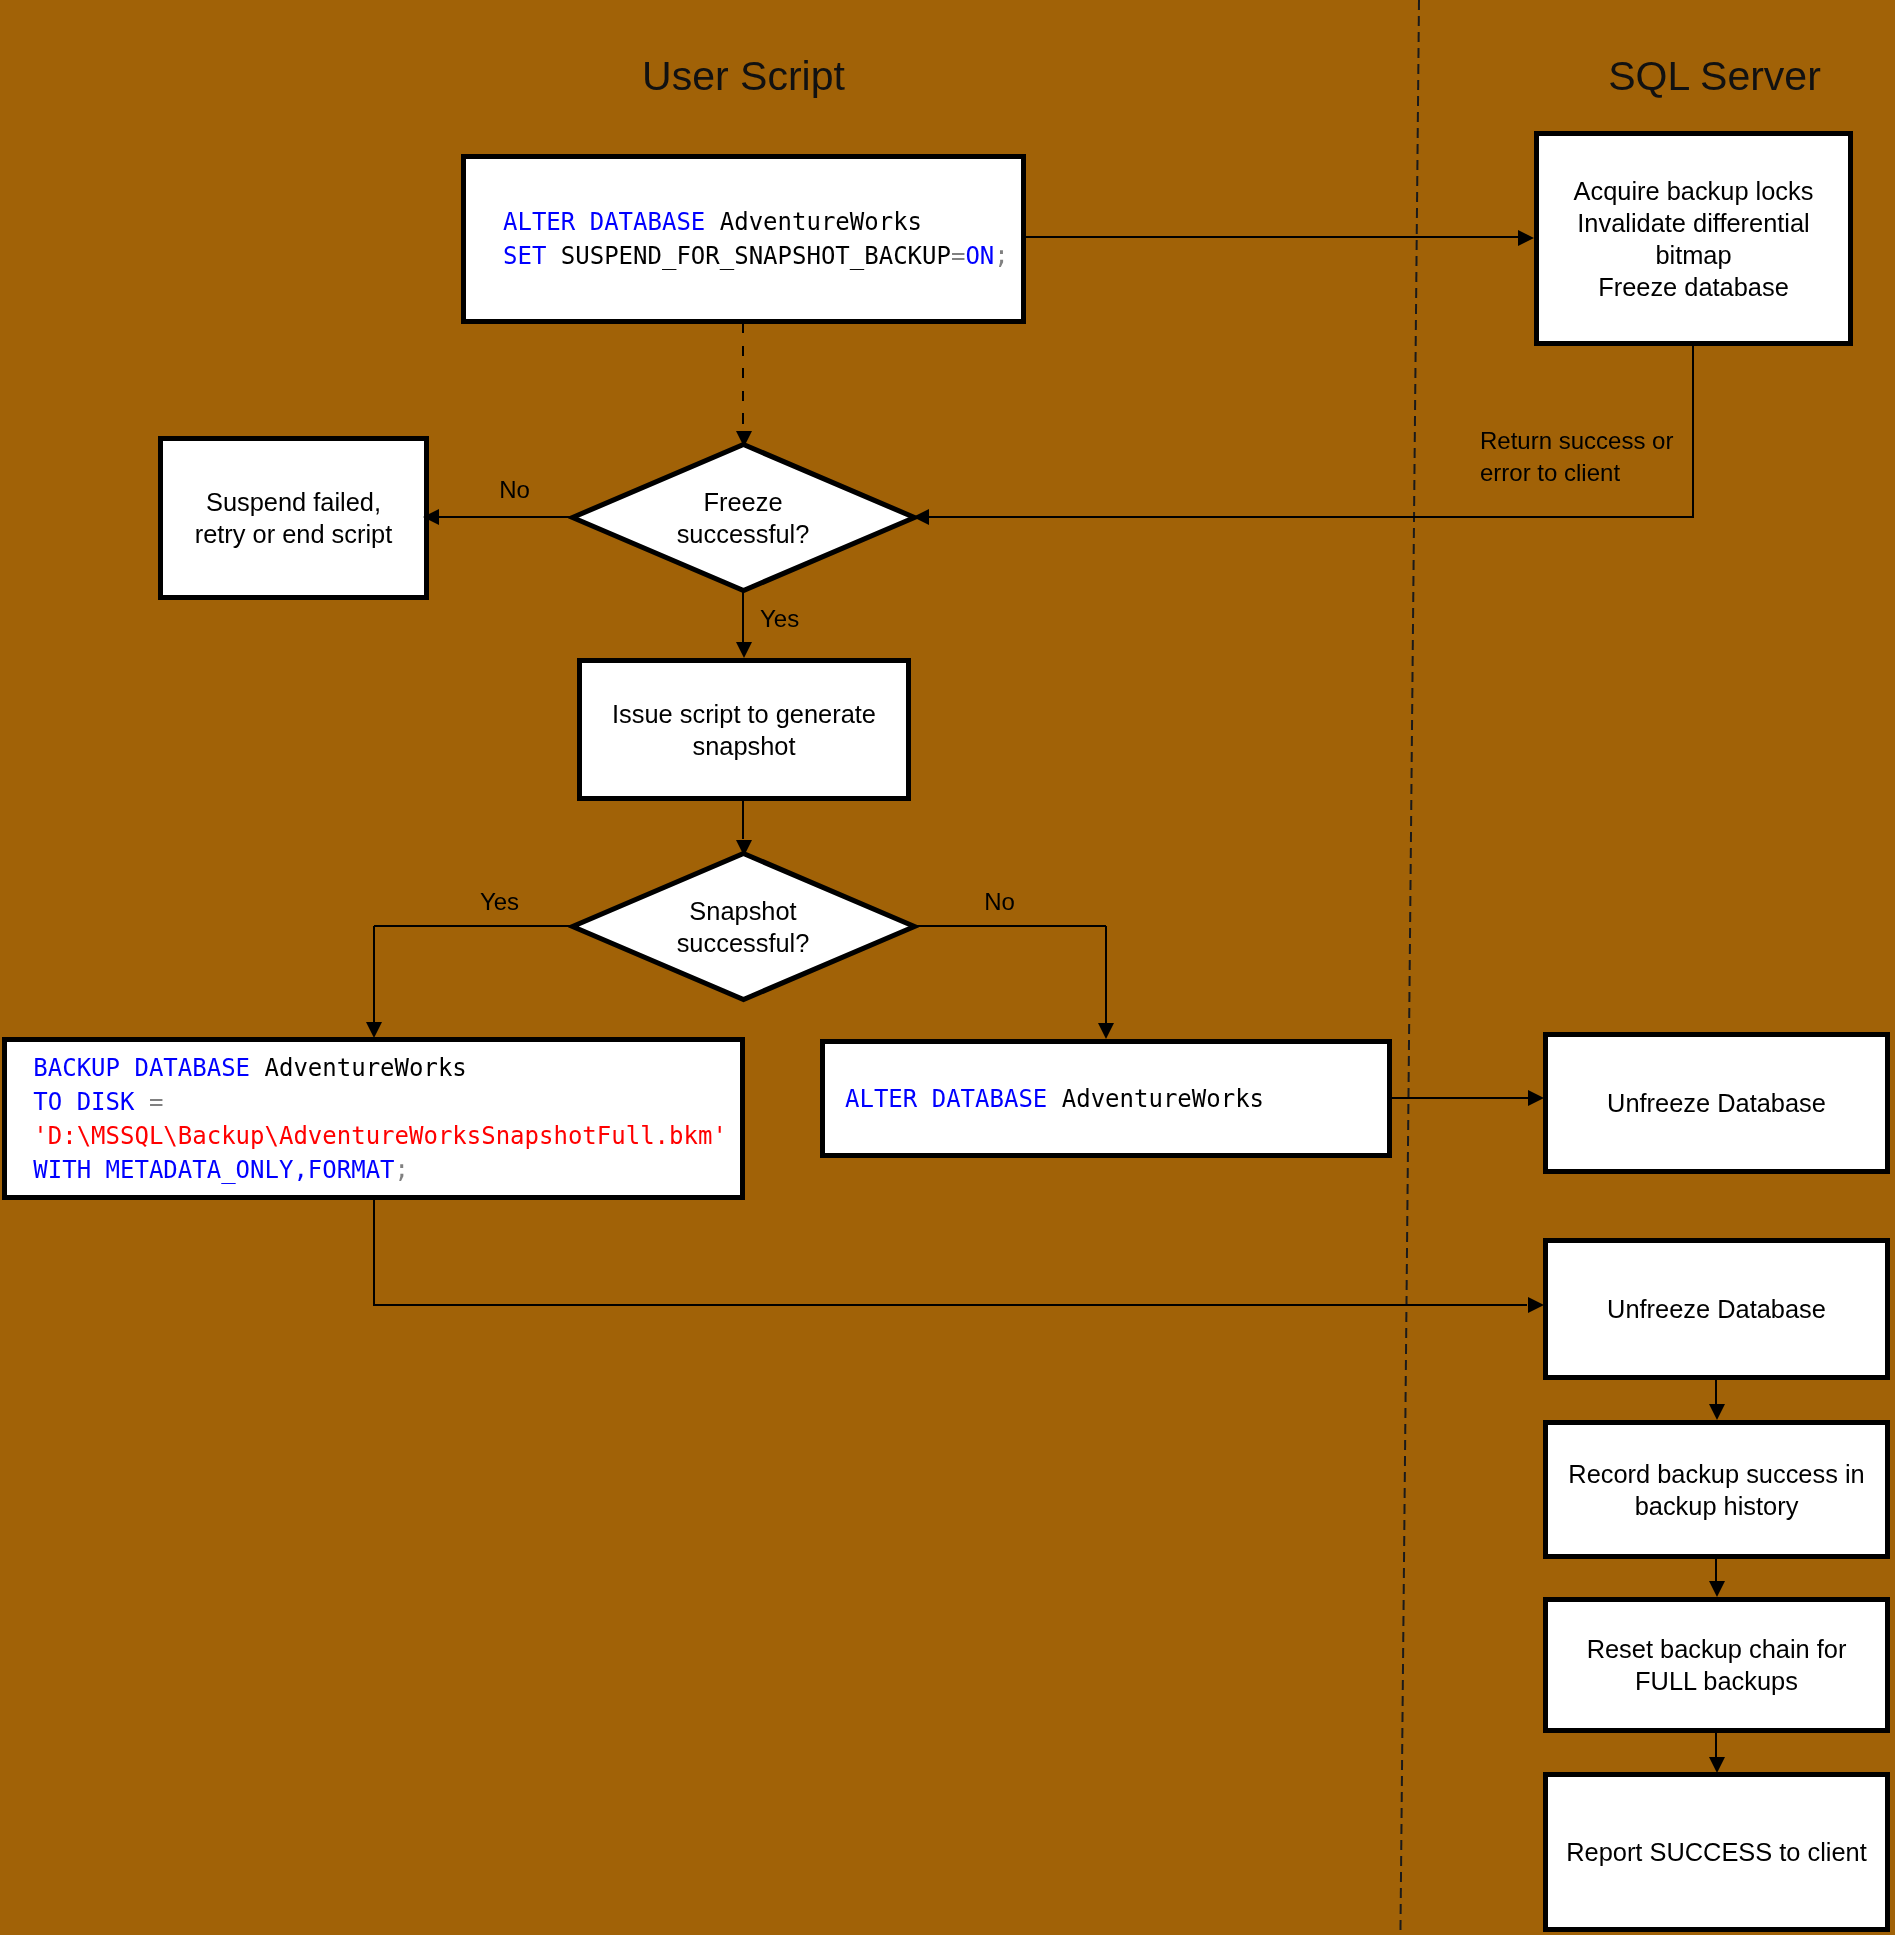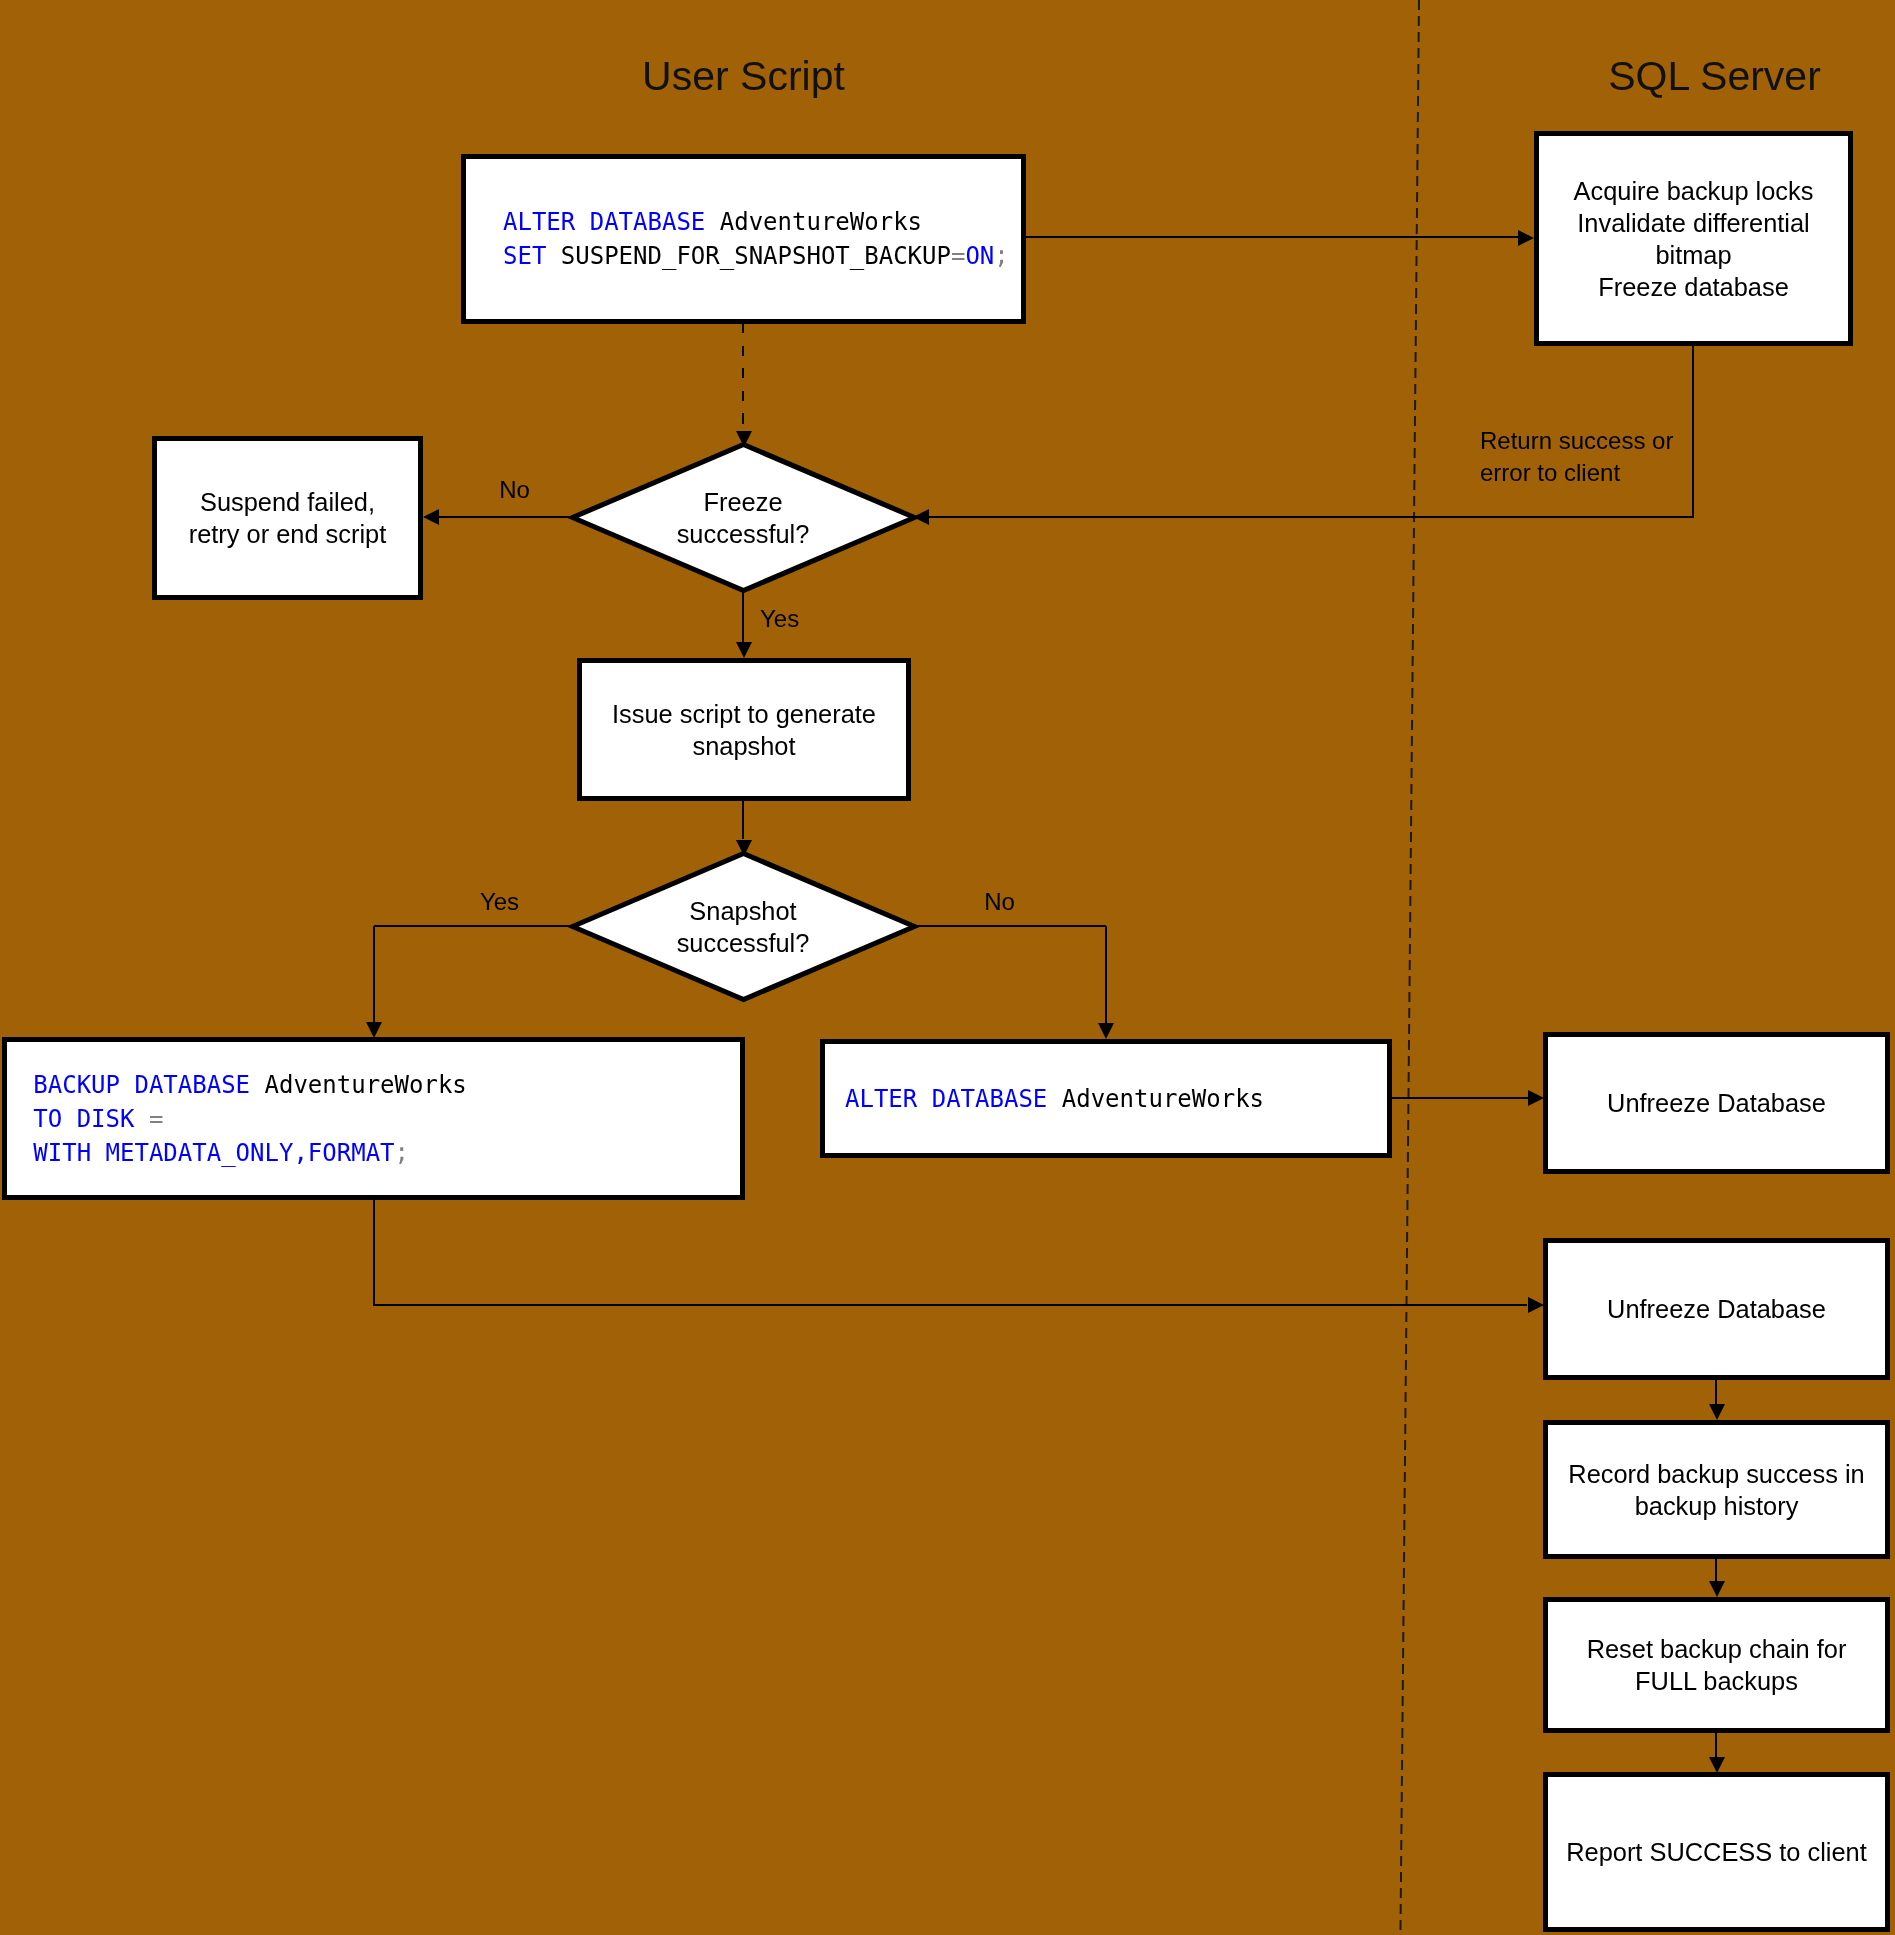--- a/index.html
+++ b/index.html
@@ -68,21 +68,21 @@
 
   <div class="vline" style="left:1692px;top:346px;height:172px;"></div>
   <div class="hline" style="left:929px;top:516px;width:765px;"></div>
   <div class="arr left" style="left:913px;top:509px;"></div>
 
   <div class="elabel" style="left:1480px;top:425px;width:237px;">
     <span class="nl" style="display:block;">Return success or</span>
     <span class="nl" style="display:block;">error to client</span>
   </div>
 
-  <div class="node" style="left:152px;top:436px;width:271px;height:164px;">
+  <div class="node" style="left:158px;top:436px;width:271px;height:164px;">
     <span class="nl">Suspend failed,</span>
     <span class="nl">retry or end script</span>
   </div>
 
   <svg class="diamond" style="left:568px;top:441px;" width="351" height="153" viewBox="0 0 620 270">
     <polygon points="310,6 612,135 310,264 8,135" fill="#ffffff" stroke="#000000" stroke-width="9"></polygon>
   </svg>
   <div class="dlabel" style="left:613px;top:458px;width:260px;height:119px;">
     <span class="nl">Freeze</span>
     <span class="nl">successful?</span>
@@ -117,20 +117,21 @@
   <div class="elabel center" style="left:457px;top:886px;width:85px;">Yes</div>
 
   <div class="hline" style="left:913px;top:925px;width:193px;"></div>
   <div class="vline" style="left:1105px;top:926px;height:97px;"></div>
   <div class="arr down" style="left:1098px;top:1023px;"></div>
   <div class="elabel center" style="left:957px;top:886px;width:85px;">No</div>
 
   <div class="node sql" style="left:2.3px;top:1037px;width:743px;height:163px;padding-left:26px;">
     <div class="sql-line"><span class="kw">BACKUP DATABASE</span><span class="idf"> AdventureWorks</span></div>
     <div class="sql-line"><span class="kw">TO DISK</span><span class="op"> =</span></div>
+    <div class="sql-line"><span class="str">'D:\MSSQL\Backup\AdventureWorksSnapshotFull.bkm'</span></div>
     <div class="sql-line"><span class="kw">WITH METADATA_ONLY,FORMAT</span><span class="op">;</span></div>
   </div>
 
   <div class="node sql" style="left:820px;top:1039px;width:572px;height:119px;padding-left:20px;">
     <div class="sql-line"><span class="kw">ALTER DATABASE</span><span class="idf"> AdventureWorks</span></div>
   </div>
 
   <div class="hline" style="left:1392px;top:1097px;width:136px;"></div>
   <div class="arr right" style="left:1528px;top:1090px;"></div>
 

